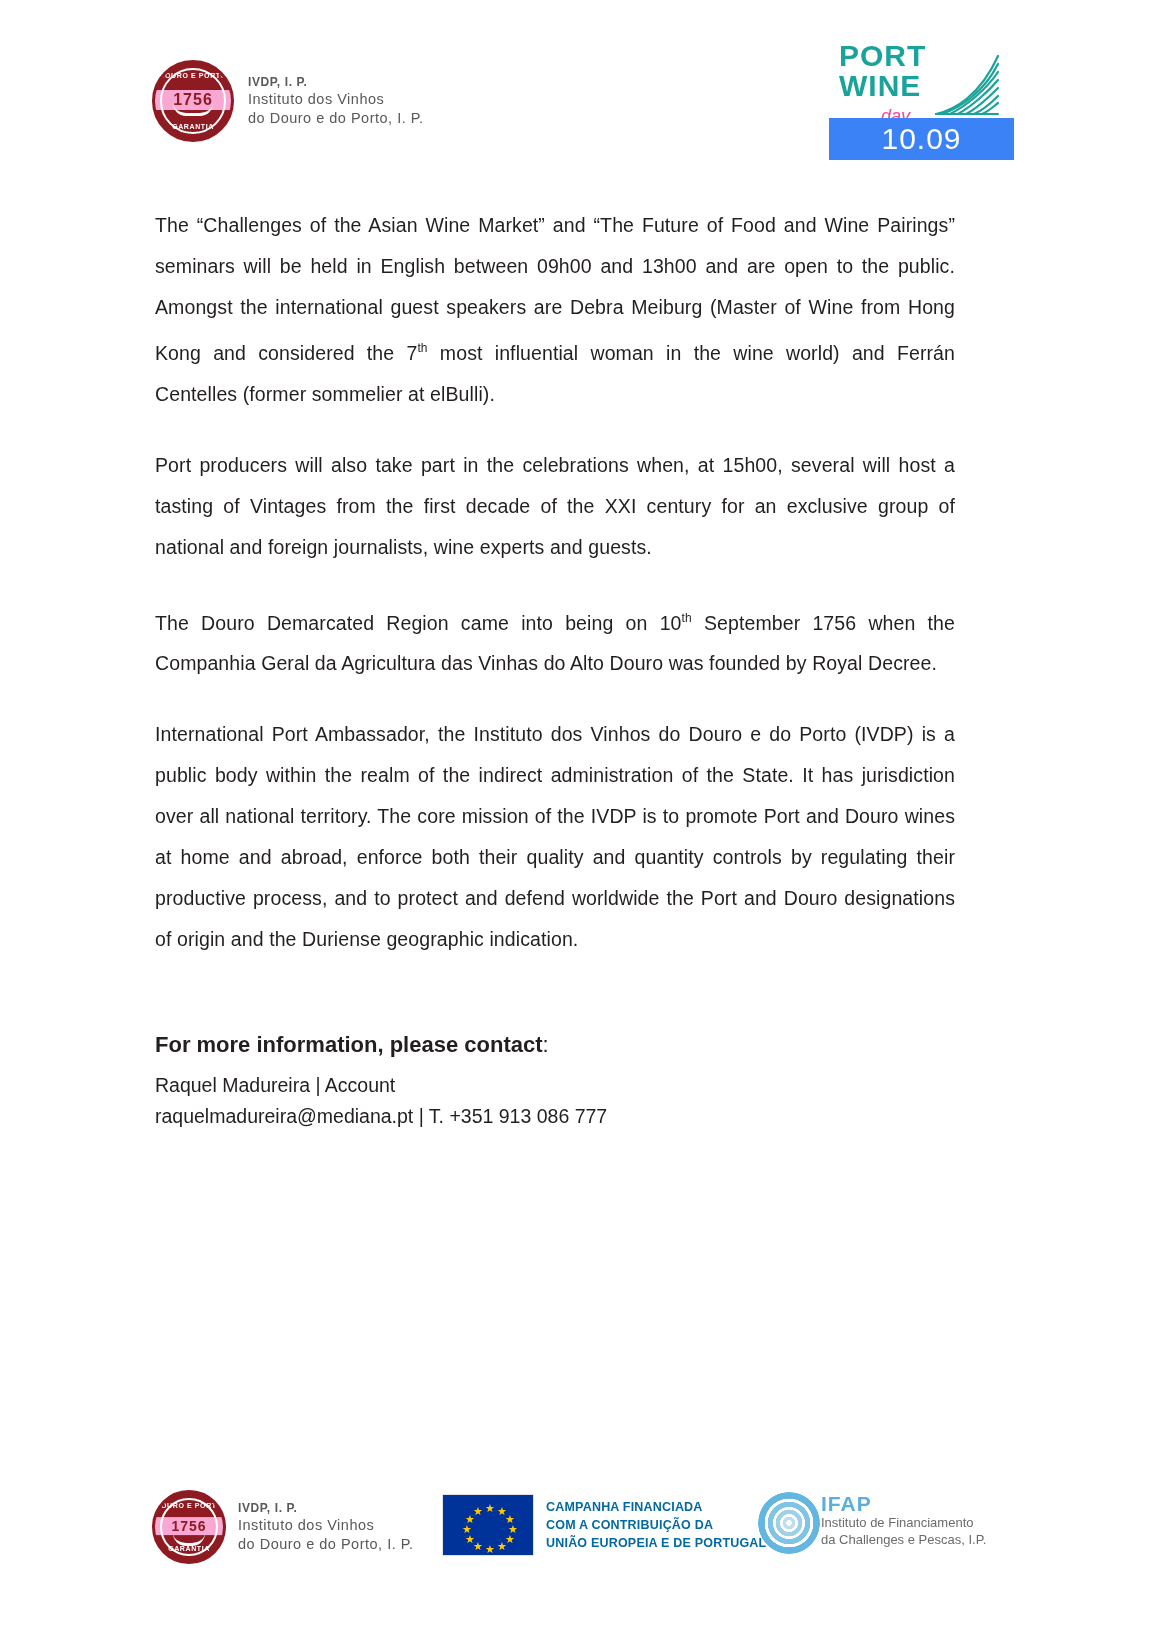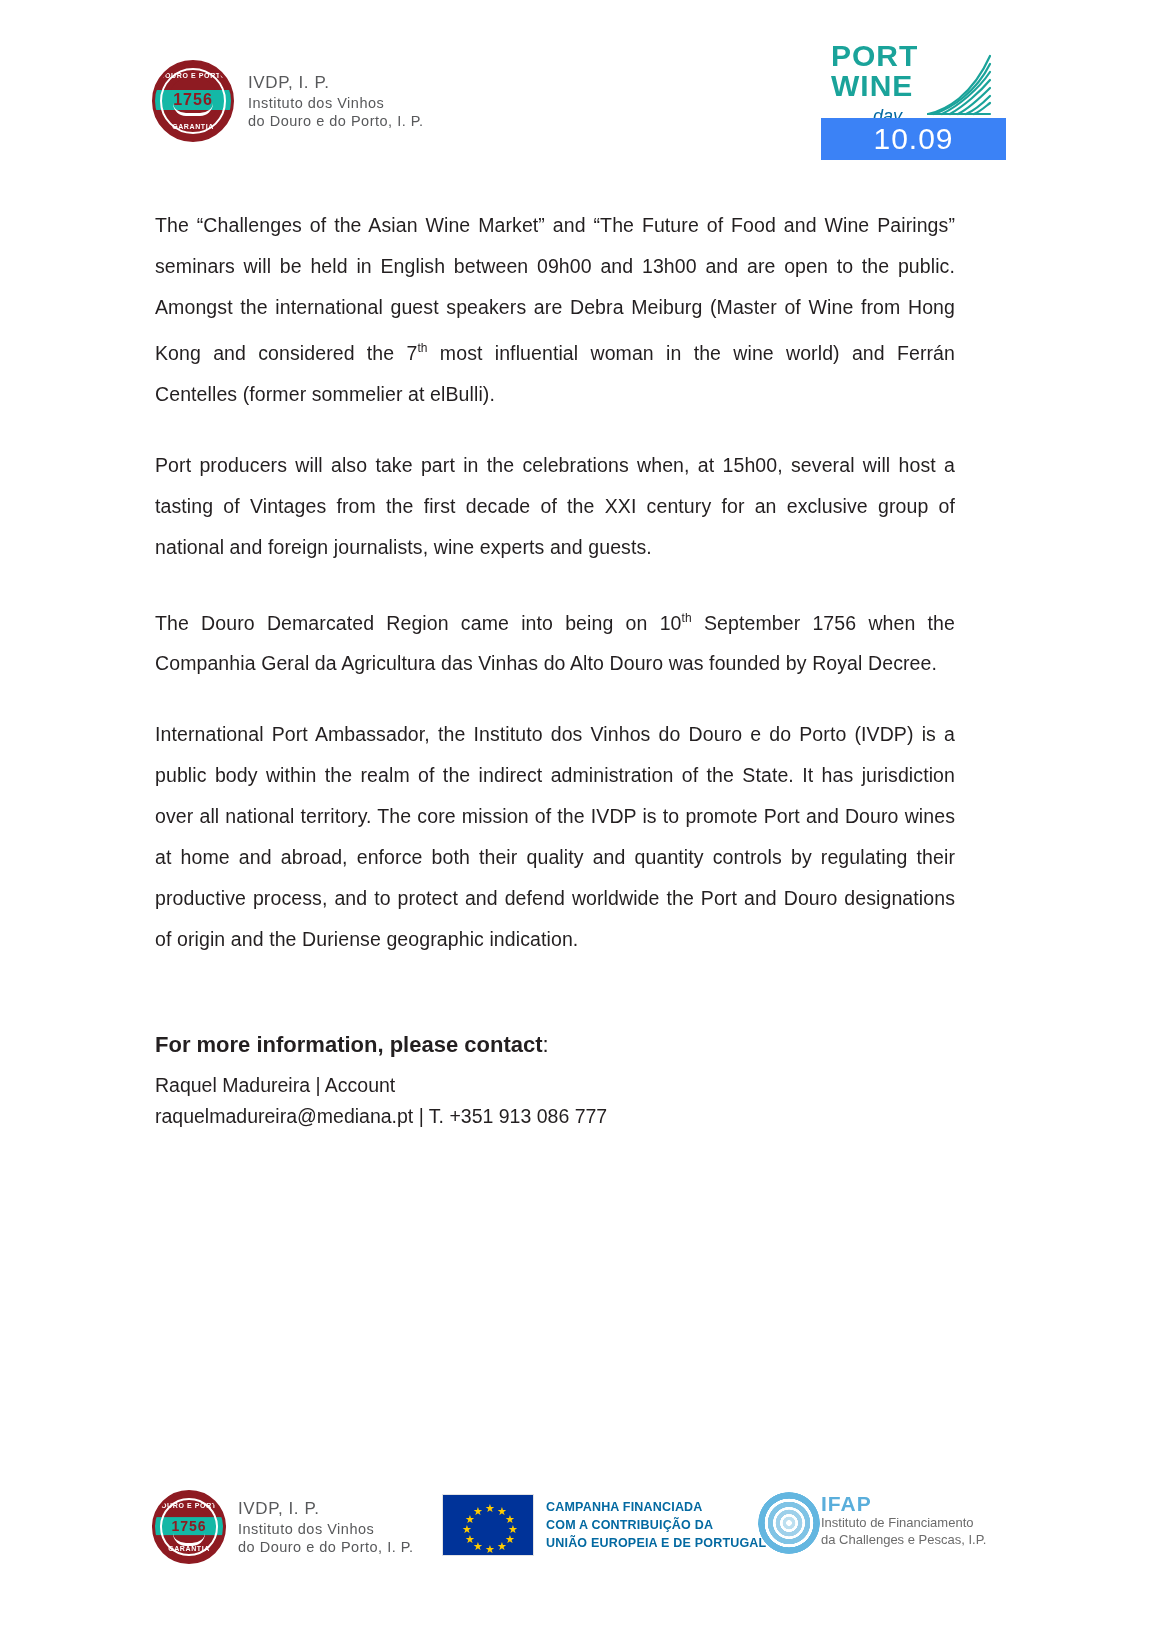--- a/index.html
+++ b/index.html
@@ -79,21 +79,21 @@
   .seal-year {
     position: absolute;
     left: 0; right: 0;
     top: 50%;
     transform: translateY(-55%);
     text-align: center;
     color: #ffffff;
     font-size: 16px;
     font-weight: bold;
     letter-spacing: 1px;
-    background: #14b8a6;
+    background: #f9a8d4;
     color: #8e1b22;
     padding: 1px 0;
   }
   .seal-since {
     position: absolute;
     left: 0; right: 0;
     top: 27px;
     text-align: center;
     color: #ffffff;
     font-size: 6px;
@@ -103,37 +103,37 @@
     position: absolute;
     left: 18px;
     right: 18px;
     top: 40px;
     height: 10px;
     border-bottom: 3px solid #ffffff;
     border-radius: 0 0 40px 40px;
   }
 
   .ivdp-text .l1 {
-    font-size: 17px;
-    font-weight: normal;
+    font-size: 12px;
+    font-weight: bold;
     color: #58595b;
     letter-spacing: 0.6px;
     line-height: 1.25;
   }
   .ivdp-text .l2, .ivdp-text .l3 {
     font-size: 14.5px;
     color: #58595b;
     letter-spacing: 0.5px;
     line-height: 1.25;
   }
 
   
   .pwd {
     position: absolute;
-    right: 152px;
+    right: 144px;
     top: 0;
     width: 185px;
     height: 130px;
   }
   .pwd-port {
     position: absolute;
     left: 10px;
     top: 4px;
     font-size: 30px;
     font-weight: bold;
@@ -150,21 +150,21 @@
     color: #1aa39a;
     letter-spacing: 1px;
     line-height: 0.95;
   }
   .pwd-day {
     position: absolute;
     left: 52px;
     top: 68px;
     font-size: 18px;
     font-style: italic;
-    color: #0369a1;
+    color: #ec4899;
   }
   .pwd-leaf {
     position: absolute;
     right: 6px;
     top: 6px;
     width: 80px;
     height: 80px;
   }
   .pwd-date-bar {
     position: absolute;

